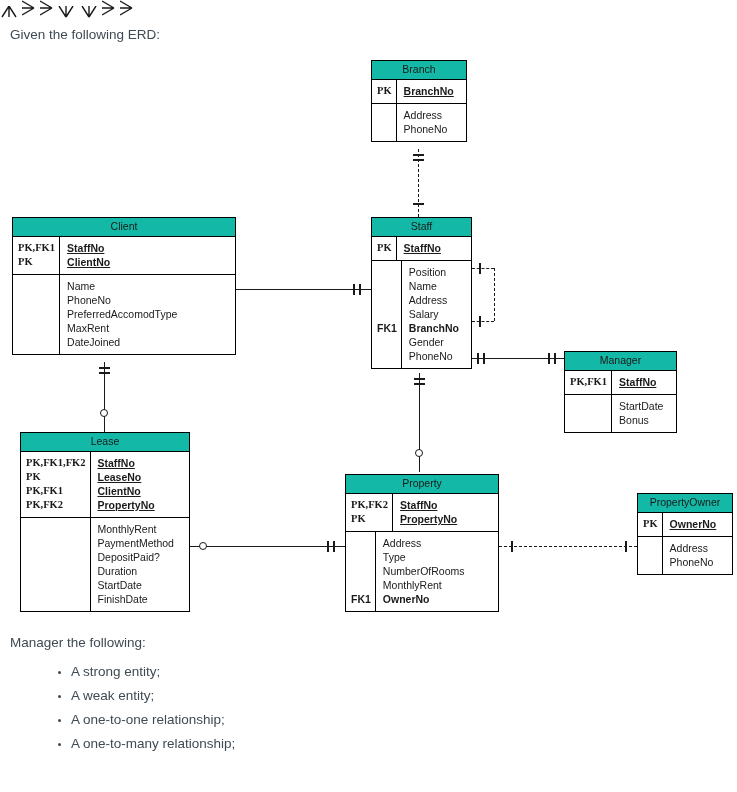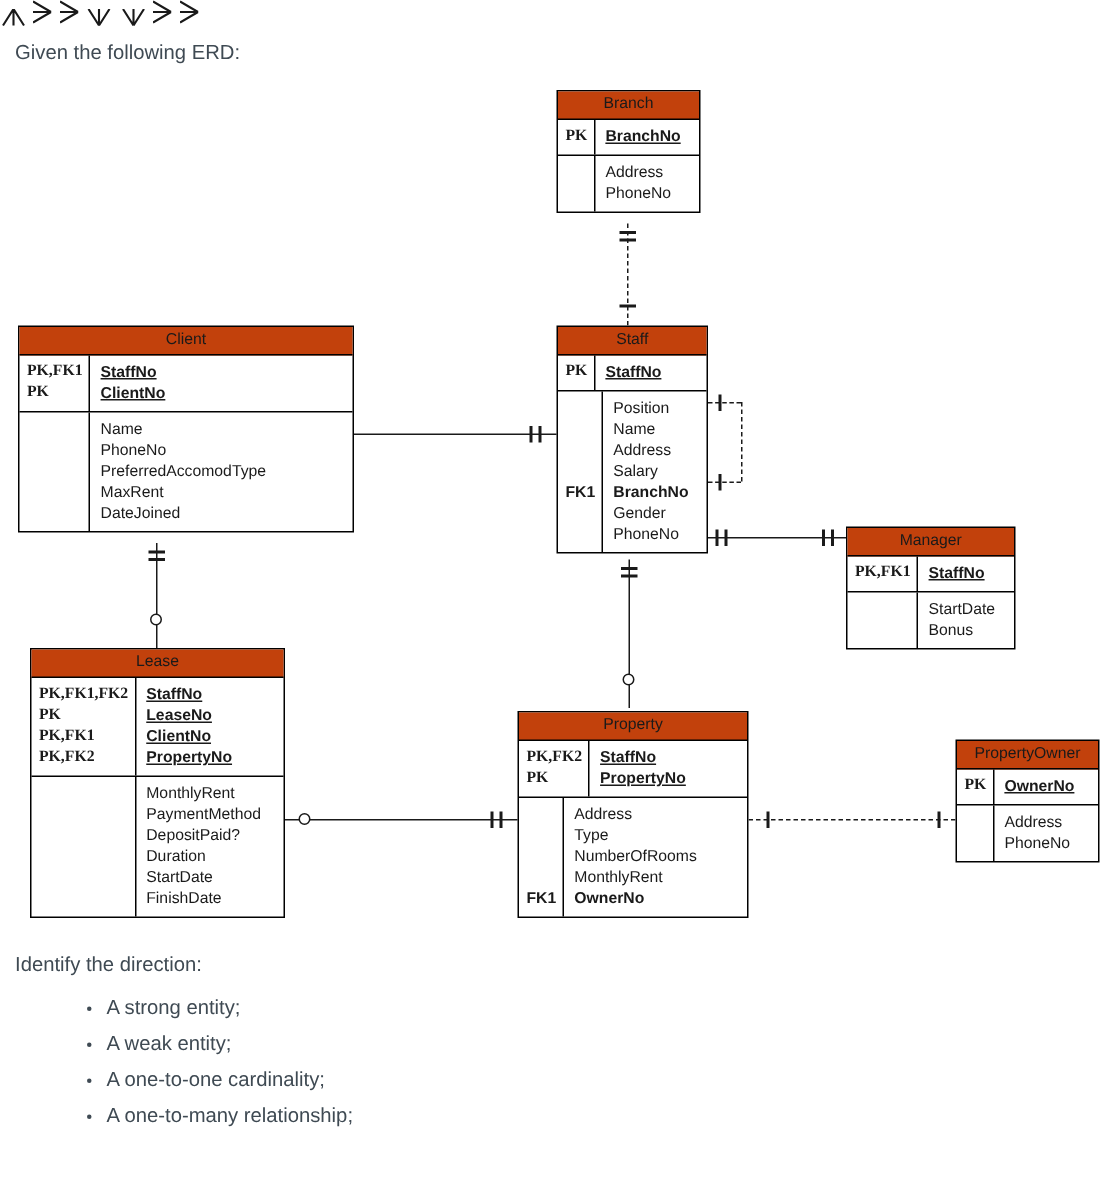--- a/index.html
+++ b/index.html
@@ -51,21 +51,21 @@
   .entity {
     position: absolute;
     border: 1px solid #000;
     background: #ffffff;
     font-size: 10.5px;
     color: #1a1a1a;
     z-index: 5;
   }
   .ent-title {
     text-align: center;
-    background: #c2410c;
+    background: #14b8a6;
     border-bottom: 1px solid #000;
     font-size: 10.5px;
     padding: 2px 0 3px 0;
     line-height: 13px;
   }
   .ent-sect {
     display: flex;
     align-items: stretch;
   }
   .ent-sect.keys { border-bottom: 1px solid #000; }
@@ -391,21 +391,21 @@
           <span class="sp">PK</span>
         </div>
       <div class="col-r">
         <span class="attr">Address</span>
         <span class="attr">PhoneNo</span>
       </div>
     </div>
   </div>
 
   
-  <div class="prose" id="identify-text">Identify the direction:</div>
+  <div class="prose" id="identify-text">Manager the following:</div>
   <ul id="bullet-list">
     <li>A strong entity;</li>
     <li>A weak entity;</li>
-    <li>A one-to-one cardinality;</li>
+    <li>A one-to-one relationship;</li>
     <li>A one-to-many relationship;</li>
   </ul>
 
 </div>
 
 </body></html>

